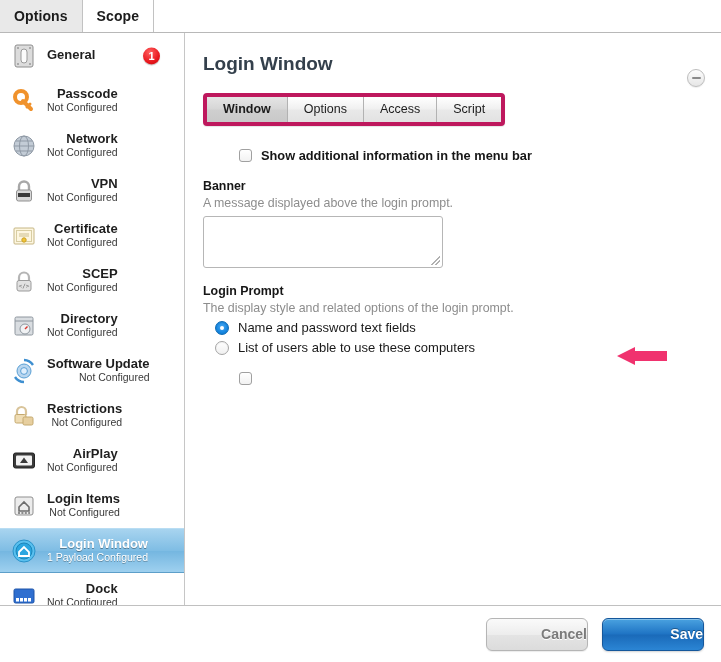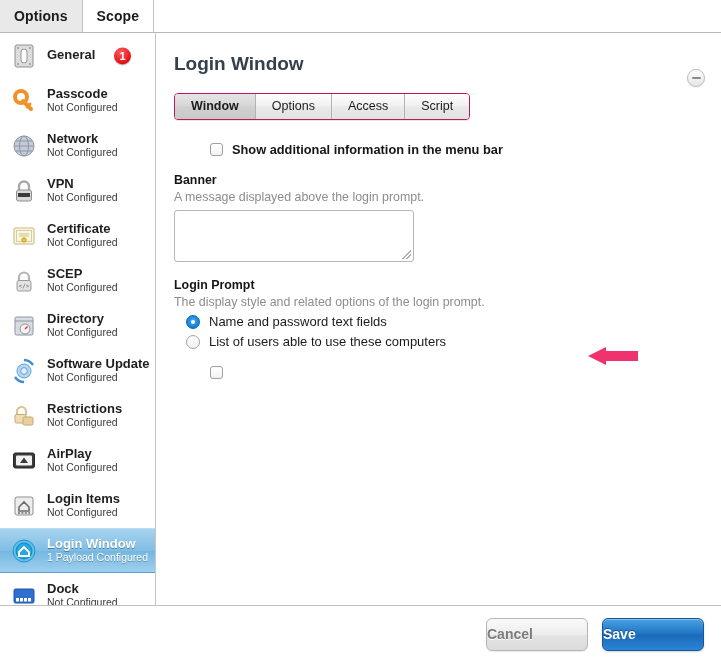--- a/index.html
+++ b/index.html
@@ -56,26 +56,27 @@
     position: absolute;
     left: 0; top: 33px;
     width: 721px;
     height: 572px;
     display: flex;
     background: #ffffff;
   }
 
   
   .sidebar {
-    width: 156px;
+    width: 185px;
     height: 572px;
     background: #ffffff;
     border-right: 1px solid #c6c6c6;
     overflow: hidden;
     position: relative;
+    text-align: right;
   }
   .side-item {
     display: flex;
     align-items: center;
     height: 45px;
     padding: 0 6px 0 10px;
     position: relative;
     cursor: default;
   }
   .side-item.selected {
@@ -160,21 +161,21 @@
     content: "";
     width: 9px; height: 2px;
     background: #8a8a8a;
     border-radius: 1px;
   }
 
   
   .segmented {
     display: inline-flex;
     margin-top: 18px;
-    border: 1px solid #be185d;
+    border: 4px solid #be185d;
     border-radius: 4px;
     overflow: hidden;
     box-shadow: 0 1px 1px rgba(0,0,0,.10);
     background: #fff;
   }
   .seg {
     padding: 5px 16px 6px;
     font-size: 12.5px;
     color: #1c1c1c;
     background: linear-gradient(to bottom, #ffffff 0%, #f0f0f0 48%, #e9e9e9 52%, #e2e2e2 100%);
@@ -294,21 +295,21 @@
     justify-content: flex-end;
     padding-right: 17px;
     gap: 14px;
   }
   .btn {
     font-size: 14px;
     font-weight: bold;
     border-radius: 6px;
     padding: 7px 0 8px;
     width: 102px;
-    text-align: left;
+    text-align: right;
     cursor: default;
   }
   .btn-cancel {
     background: linear-gradient(to bottom, #fafafa 0%, #ededed 50%, #e4e4e4 51%, #dcdcdc 100%);
     border: 1px solid #b5b5b5;
     color: #7b7b7b;
     text-shadow: 0 1px 0 #ffffff;
     box-shadow: 0 1px 1px rgba(0,0,0,.08);
   }
   .btn-save {

